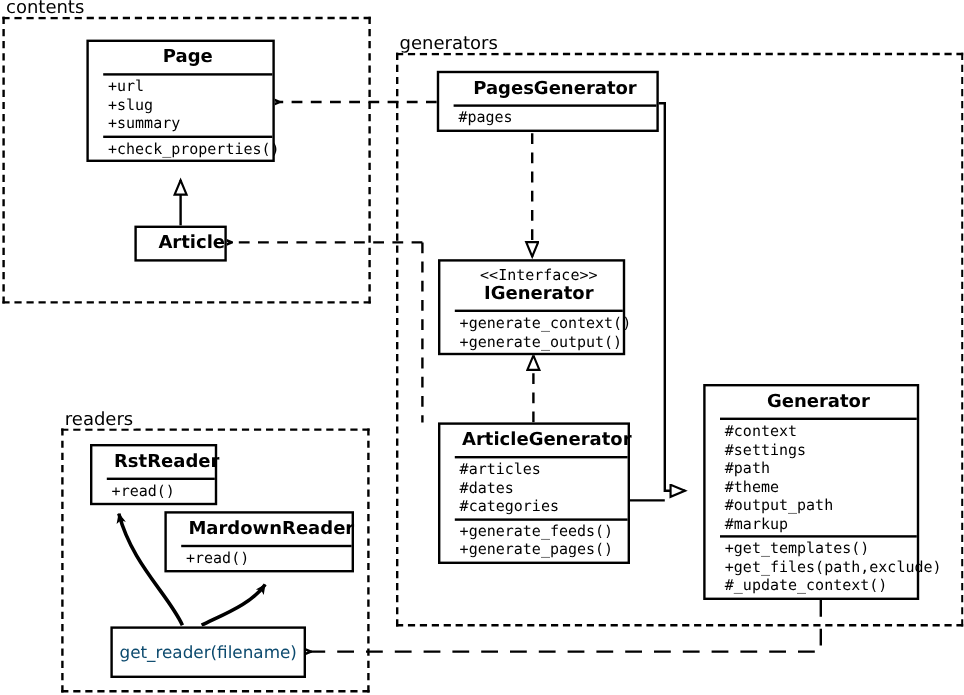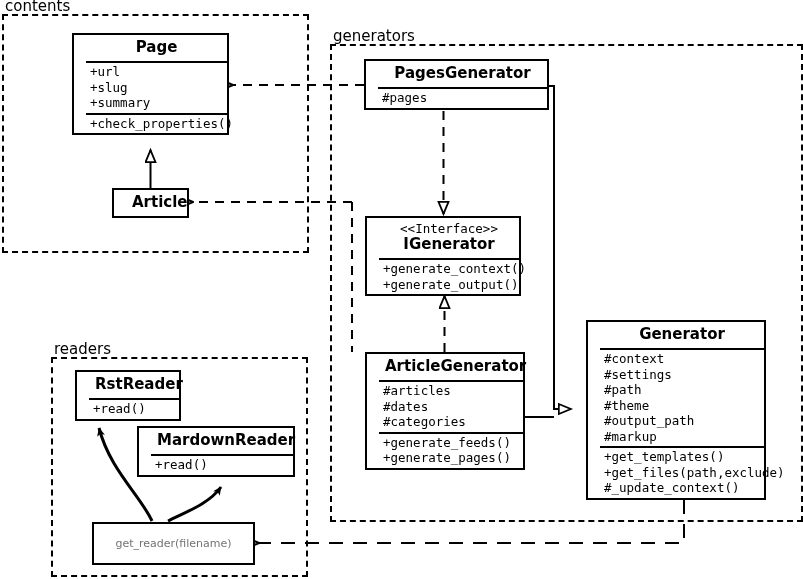--- a/index.html
+++ b/index.html
@@ -95,22 +95,22 @@
   .plain-box {
     position: absolute;
     border: 2px solid #000;
     background: #fff;
     box-sizing: border-box;
     display: flex;
     align-items: center;
     justify-content: center;
   }
   .plain-box .lbl {
-    font-size: 11px;
-    color: #737373;
+    font-size: 14px;
+    color: #0c4a6e;
     white-space: nowrap;
   }
 
   
   #box-page        { left: 72px;  top: 33px;  width: 157px; }
   #box-article     { left: 112px; top: 188px; width: 77px;  }
   #box-pagesgen    { left: 364px; top: 59px;  width: 185px; }
   #box-igenerator  { left: 365px; top: 216px; width: 156px; }
   #box-articlegen  { left: 365px; top: 352px; width: 160px; }
   #box-generator   { left: 586px; top: 320px; width: 180px; }

